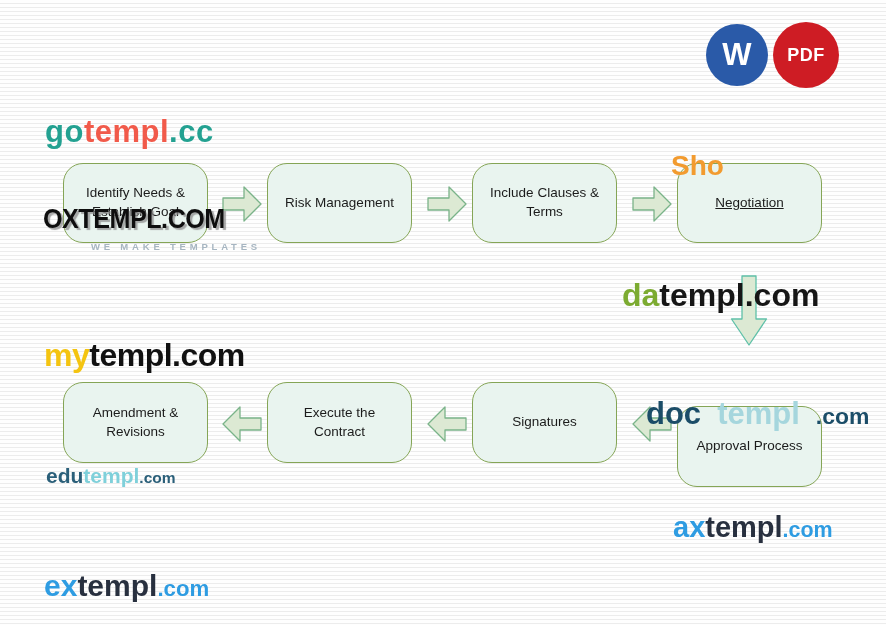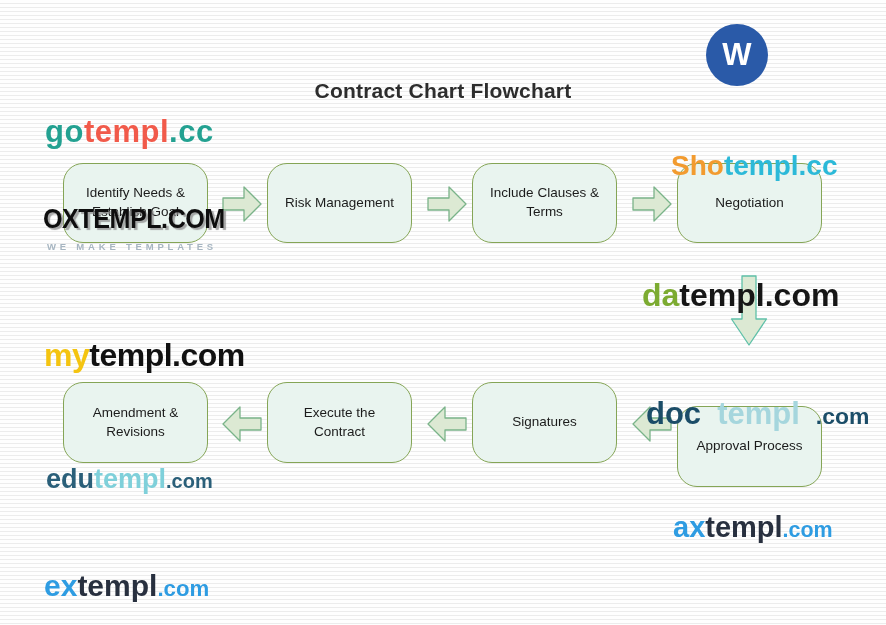--- a/index.html
+++ b/index.html
@@ -33,49 +33,51 @@
   .arrow-down { left:730px; top:275px; }
   
   .wm { position:absolute; display:inline-flex; align-items:baseline;
         white-space:nowrap; z-index:5; }
   .wm-gotempl  { left:45px;  top:85px;  font-size:31px; font-weight:800; letter-spacing:0.5px; }
   .wm-oxtempl  { left:43px;  top:204px; font-size:27px; font-weight:800; letter-spacing:-0.5px;
                  transform:scaleX(0.93); transform-origin:left top;
                  text-shadow:2.5px 2px 1px rgba(140,140,140,0.75); }
   .wm-oxtagline{ left:47px;  top:241px; font-size:9.5px; font-weight:600; letter-spacing:3.8px; }
   .wm-shotempl { left:671px; top:150px; font-size:28px; font-weight:800; }
-  .wm-datempl  { left:642px; top:277px; font-size:32px; font-weight:600; }
+  .wm-datempl  { left:622px; top:277px; font-size:32px; font-weight:600; }
   .wm-mytempl  { left:44px;  top:337px; font-size:32px; font-weight:800; letter-spacing:-0.5px; }
   .wm-doctempl { left:646px; top:396px; font-size:31px; font-weight:800;gap:16px; }
-  .wm-edutempl { left:46px;  top:464px; font-size:27px; font-weight:800; }
+  .wm-edutempl { left:46px;  top:464px; font-size:21px; font-weight:800; }
   .wm-axtempl  { left:673px; top:511px; font-size:29px; font-weight:700; }
   .wm-extempl  { left:44px;  top:569px; font-size:30px; font-weight:700; }
   .sm  { font-size:0.74em; }
 </style>
 </head>
 <body>
 
 <div class="canvas">
 
-  <div class="title">Contract Chart Flowchart</div>
 
   <div class="badge badge-word" style="background: rgb(42, 90, 168);">
     <span>W</span>
+  </div>
+  <div class="badge badge-pdf" style="background: rgb(206, 28, 36);">
+    <span>PDF</span>
   </div>
 
   <div class="fbox r1 c1" style="background: rgb(233, 244, 239); border-color: rgb(133, 165, 86);">
     <span>Identify Needs &amp; Establish Goal</span>
   </div>
   <div class="fbox r1 c3" style="background: rgb(233, 244, 239); border-color: rgb(133, 165, 86);">
     <span>Include Clauses &amp; Terms</span>
   </div>
   <div class="fbox r1 c2" style="background: rgb(233, 244, 239); border-color: rgb(133, 165, 86);">
     <span>Risk Management</span>
   </div>
-  <div class="fbox r1 c4" style="background: rgb(233, 244, 239); border-color: rgb(133, 165, 86);">
+  <div class="fbox r1 c4" style="background: rgb(233, 244, 239); border-color: rgb(133, 165, 86); text-decoration: underline;">
     <span>Negotiation</span>
   </div>
 
   <div class="arrow ar1 ax1">
     <svg width="40" height="40">
         <polygon points="1,14 22,14 22,3 39,20 22,37 22,26 1,26" stroke-width="1.3" stroke-linejoin="round" style="fill: rgb(220, 233, 211); stroke: rgb(122, 179, 137);"></polygon>
       </svg>
   </div>
   <div class="arrow ar1 ax2">
     <svg width="40" height="40">
@@ -123,25 +125,24 @@
       </svg>
   </div>
 
   <div class="wm wm-gotempl">
     <span style="color: rgb(35, 161, 145); margin-top: 29px;">go</span>
       <span style="color: rgb(241, 90, 74);">templ</span>
       <span style="color: rgb(35, 161, 145);">.cc</span>
   </div>
 
   <div class="wm wm-oxtempl" style="color: rgb(14, 14, 14);">OXTEMPL.COM</div>
-  <div class="wm wm-oxtagline" style="color: rgb(166, 181, 193);">WE MAKE TEMPLATES</div>
+  <div class="wm wm-oxtagline" style="color: rgb(166, 181, 193); margin-left: 44px;">WE MAKE TEMPLATES</div>
 
   <div class="wm wm-shotempl">
     <span style="color: rgb(242, 155, 47);">Sho</span>
-      <span style="color: rgb(44, 185, 216);">templ.cc</span>
   </div>
 
   <div class="wm wm-datempl">
     <span style="color: rgb(124, 171, 49);">da</span>
       <span style="color: rgb(22, 22, 22);">templ.com</span>
   </div>
 
   <div class="wm wm-mytempl">
     <span style="color: rgb(244, 196, 17);">my</span>
       <span style="color: rgb(17, 17, 17);">templ.com</span>

